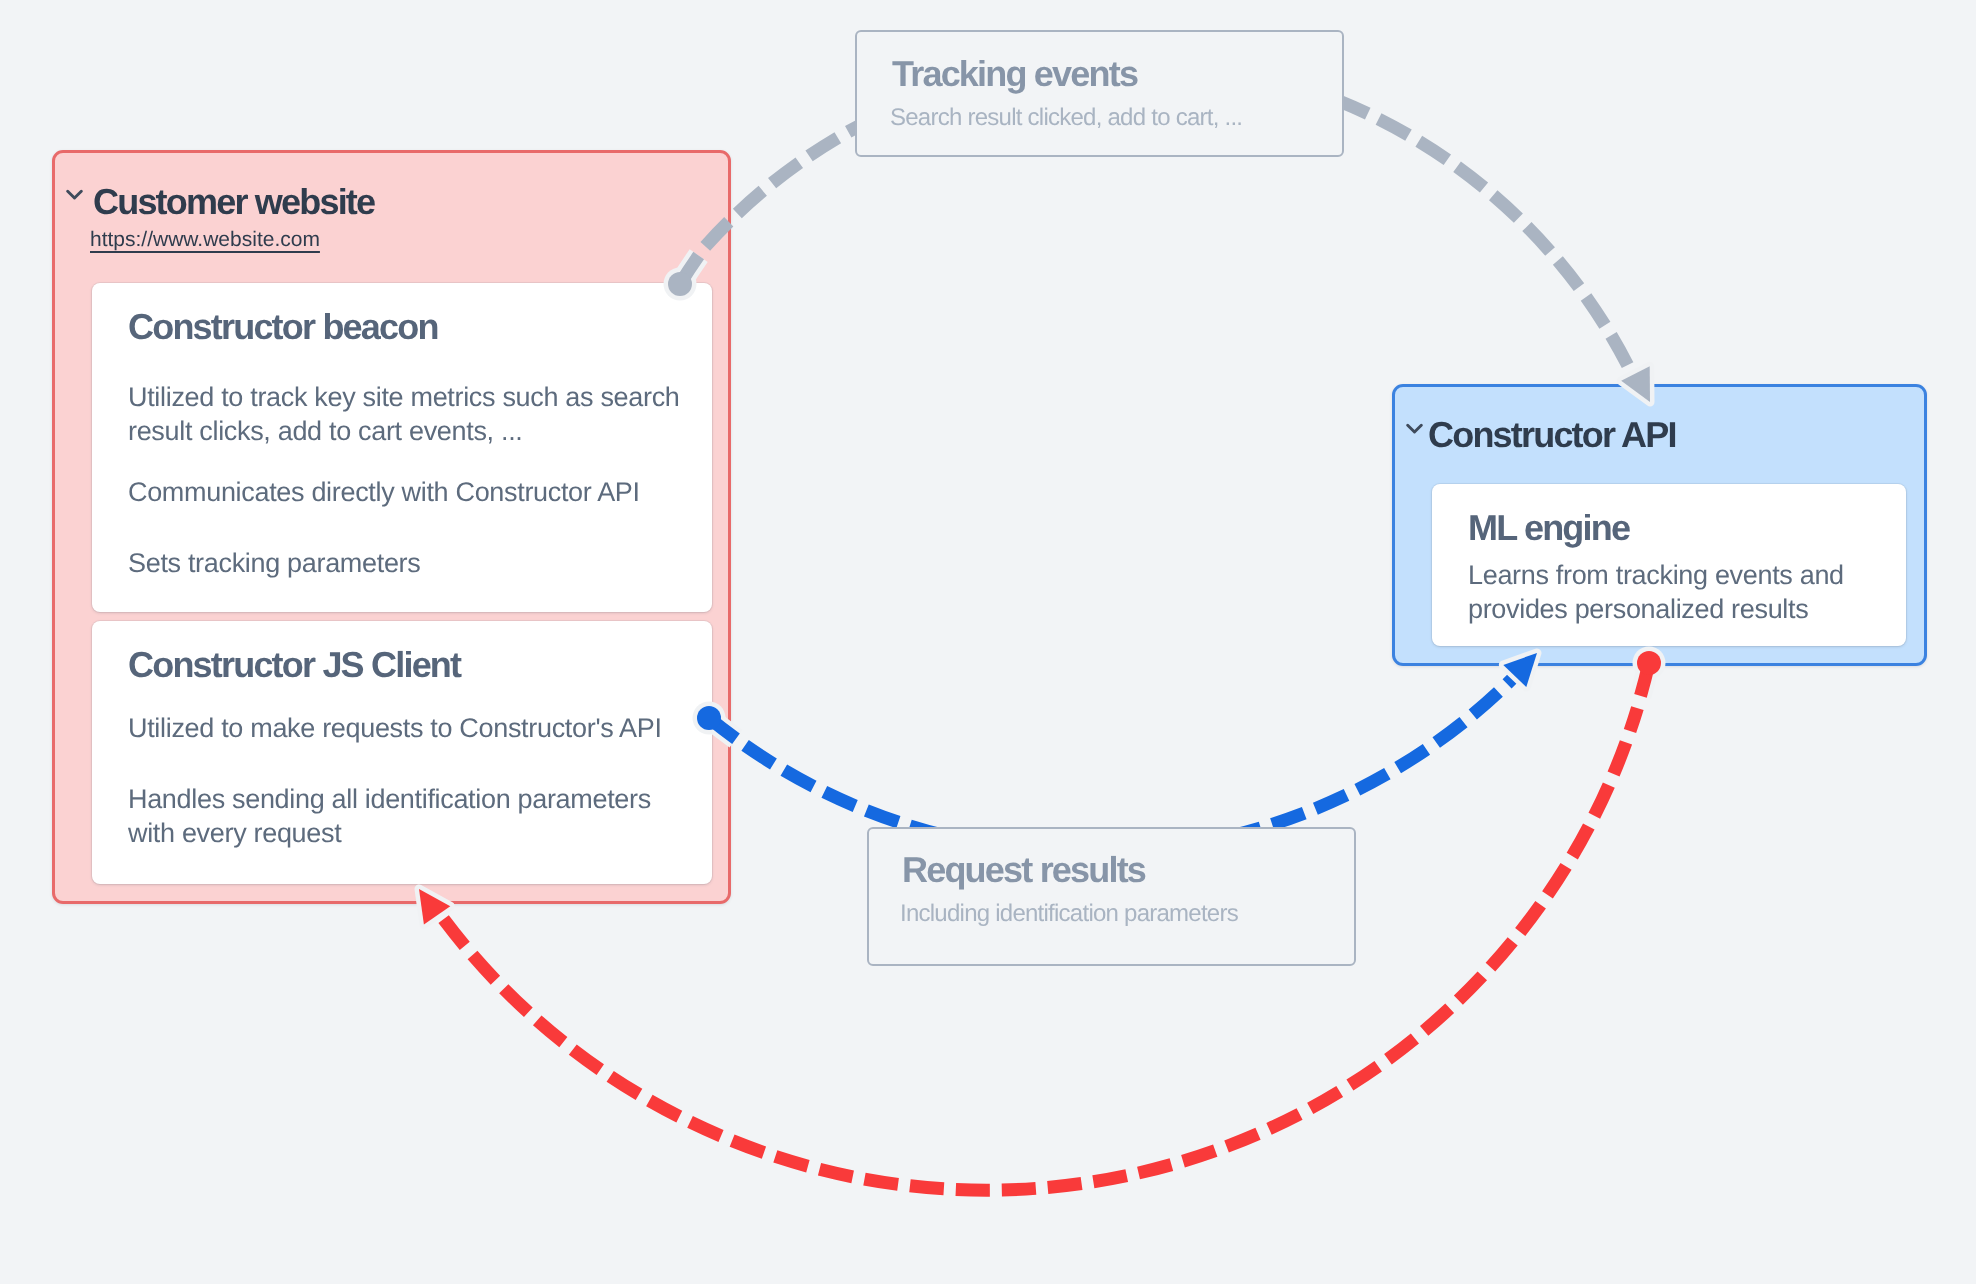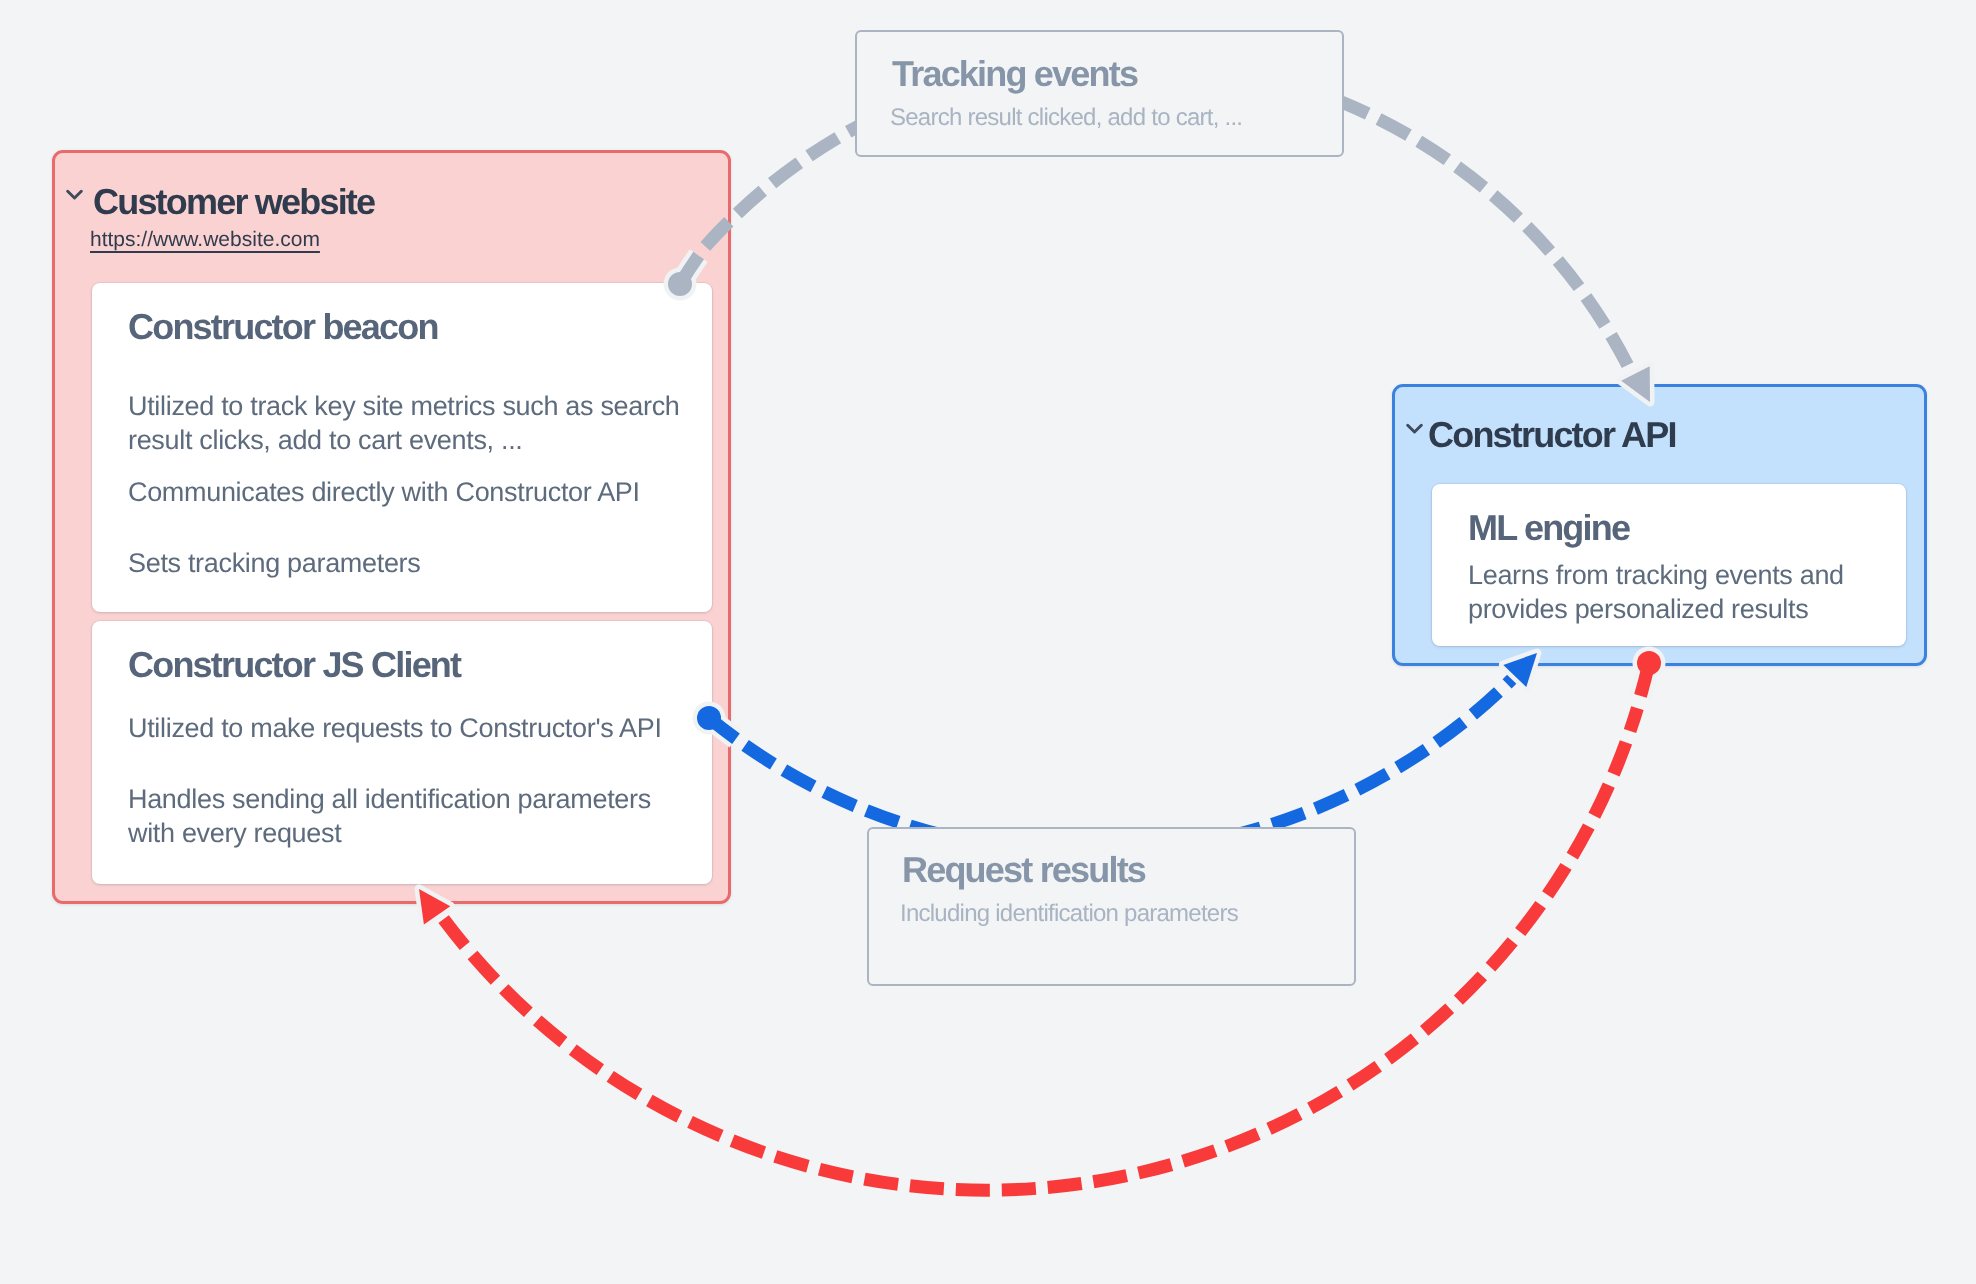--- a/index.html
+++ b/index.html
@@ -91,21 +91,21 @@
   <span class="chev" style="left:66px; top:188px;">
     <svg viewBox="0 0 17 13" width="17" height="13" fill="none" stroke="#3f4b5c" stroke-width="2.9" stroke-linecap="round" stroke-linejoin="round">
       <path d="M1.7 3.2 L8.5 10 L15.3 3.2"></path>
     </svg>
   </span>
   <span class="gt-label" style="left:93px; top:184px;">Customer website</span>
   <a class="group-url" href="#" style="left:90px; top:229px;">https://www.website.com</a>
 
   <div class="card" style="left:92px; top:283px; width:620px; height:329px;">
     <div class="card-title" style="left:36px; top:23px;">Constructor beacon</div>
-    <div class="card-line" style="left:36px; top:106px; width:562px;">Utilized to track key site metrics such as search result clicks, add to cart events, ...</div>
+    <div class="card-line" style="left:36px; top:97px; width:562px;">Utilized to track key site metrics such as search result clicks, add to cart events, ...</div>
     <div class="card-line" style="left:36px; top:192px; width:560px;">Communicates directly with Constructor API</div>
     <div class="card-line" style="left:36px; top:263px; width:560px;">Sets tracking parameters</div>
   </div>
 
   <div class="card" style="left:92px; top:621px; width:620px; height:263px;">
     <div class="card-title" style="left:36px; top:23px;">Constructor JS Client</div>
     <div class="card-line" style="left:36px; top:90px; width:570px;">Utilized to make requests to Constructor's API</div>
     <div class="card-line" style="left:36px; top:161px; width:545px;">Handles sending all identification parameters with every request</div>
   </div>
 
@@ -126,21 +126,21 @@
     <path d="M 705.3 246.3 A 565 565 0 0 1 1641 393" fill="none" stroke="#aab4c2" stroke-width="13" stroke-dasharray="34 12" stroke-linecap="butt"></path>
     <path d="M 745.1 745.4 A 602 602 0 0 0 1515 676" fill="none" stroke="#1569e0" stroke-width="13" stroke-dasharray="34 12" stroke-linecap="butt"></path>
     <path d="M 429 899 A 680 680 0 0 0 1637.4 708.1" fill="none" stroke="#f93a3a" stroke-width="13" stroke-dasharray="34 12" stroke-dashoffset="-25" stroke-linecap="butt"></path>
   </svg>
 
   <div class="note" style="left:855px; top:30px; width:489px; height:127px;">
     <div class="note-title" style="left:35px; top:24px;text-align:right;">Tracking events</div>
     <div class="note-sub" style="left:33px; top:74px;">Search result clicked, add to cart, ...</div>
   </div>
 
-  <div class="note" style="left:867px; top:827px; width:489px; height:159px;">
+  <div class="note" style="left:867px; top:827px; width:489px; height:139px;">
     <div class="note-title" style="left:33px; top:23px;">Request results</div>
     <div class="note-sub" style="left:31px; top:73px;">Including identification parameters</div>
   </div>
 
 
   <svg class="edges edges-markers" viewBox="0 0 1976 1284" width="1976" height="1284">
     <g>
       <circle cx="680" cy="284" r="16.5" fill="#f0f2f4"></circle>
       <path d="M 680 284 A 565 565 0 0 1 698.7 255.6" fill="none" stroke="#f0f2f4" stroke-width="22" stroke-linecap="butt"></path>
       <path d="M 680 284 A 565 565 0 0 1 698.7 255.6" fill="none" stroke="#aab4c2" stroke-width="13" stroke-linecap="butt"></path>

